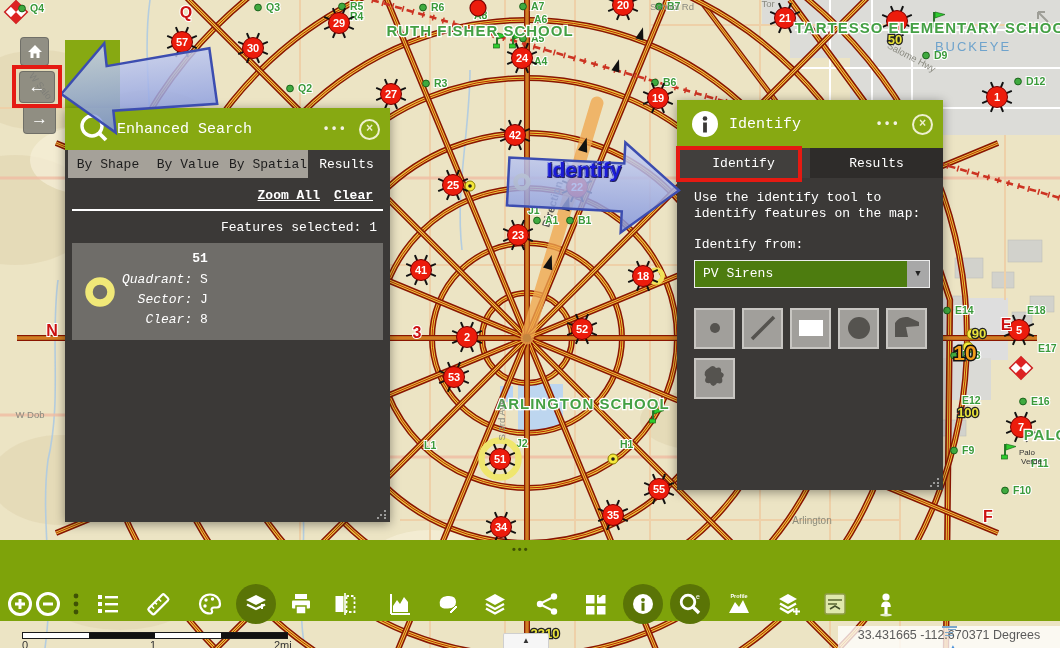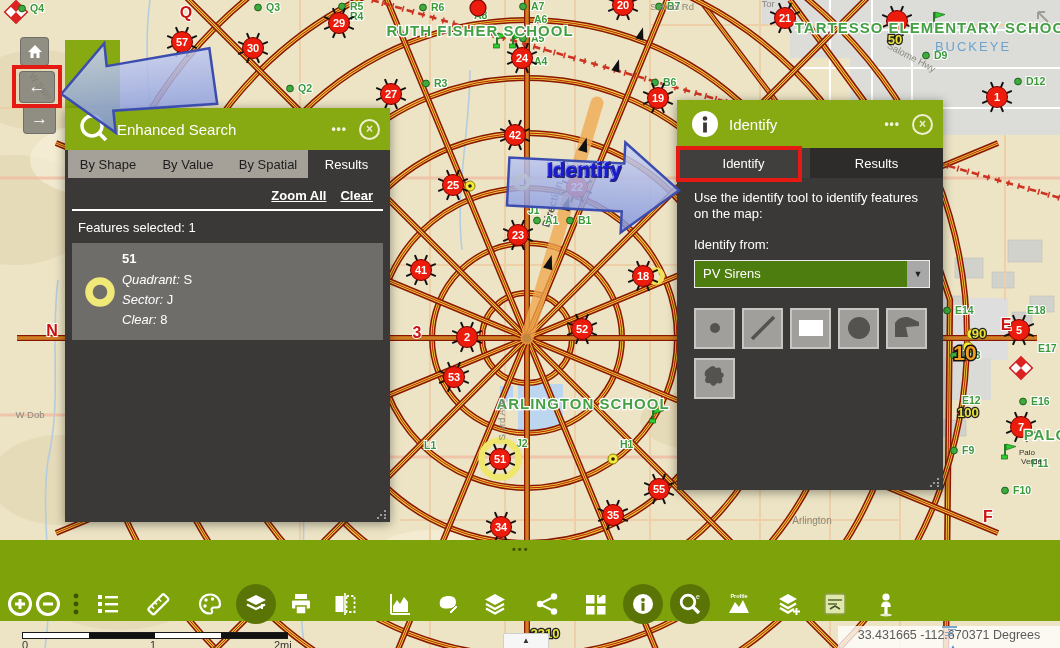--- a/index.html
+++ b/index.html
@@ -16,38 +16,38 @@
           display:flex;align-items:center;justify-content:center;font-size:17px;
           font-weight:bold;z-index:6;cursor:pointer;}
   #home-btn{left:20px;top:37px;width:27px;height:27px;}
   #back-btn{left:19px;top:71px;}
   #fwd-btn{left:23px;top:104px;width:31px;height:28px;}
   .red-box{position:absolute;border:4px solid #e51a12;z-index:9;pointer-events:none;}
   #backbtn-redbox{left:12px;top:65px;width:42px;height:35px;}
   #identify-tab-redbox{left:676px;top:146px;width:118px;height:28px;}
 
   
-  .panel{position:absolute;z-index:5;box-shadow:0 2px 10px rgba(0,0,0,.4);font-size:13px;}
+  .panel{position:absolute;z-index:5;box-shadow:0 2px 10px rgba(0,0,0,.4);font-size:13px;font-family:Liberation Mono, monospace;}
   .panel-header{background:#87a912;height:42px;display:flex;align-items:center;color:#fff;}
   .panel-title{font-size:15px;color:#fff;flex:1;}
   .menu-dots{color:#f2f2e2;font-weight:bold;letter-spacing:1px;font-size:12px;margin-right:12px;cursor:pointer;}
   .close-btn{width:17px;height:17px;border:2px solid #eef0cf;border-radius:50%;color:#eef0cf;
              font-size:12px;line-height:16px;text-align:center;margin-right:10px;cursor:pointer;font-weight:bold;}
   .panel-body{background:#3b3937;color:#fff;}
   .rsz{position:absolute;right:3px;bottom:3px;width:10px;height:10px;opacity:.8;}
 
   
   #search-corner{position:absolute;left:65px;top:40px;width:55px;height:70px;background:#87a912;z-index:5;}
   #search-panel{left:65px;top:108px;width:325px;height:414px;}
   #search-tabs{height:28px;background:#3b3937;display:flex;align-items:stretch;}
   .s-tab{background:#a5a199;color:#1d1d1d;display:flex;align-items:center;justify-content:center;
          width:80px;cursor:pointer;font-size:13px;}
   .s-tab.first{margin-left:3px;}
   .s-tab.active{background:#3b3937;color:#fff;width:77px;}
-  #search-body{height:344px;position:relative;}
+  #search-body{height:344px;position:relative;text-align:right;}
   #action-row{display:flex;justify-content:flex-end;gap:14px;padding:10px 10px 6px 10px;
               border-bottom:2px solid #fff;margin:0 7px;font-weight:bold;}
   #action-row span{text-decoration:underline;cursor:pointer;}
   #features-line{padding:9px 13px 6px 13px;font-size:13px;}
   #result-item{margin:2px 7px;background:#6f6d69;display:flex;padding:8px 6px;cursor:pointer;}
   #result-icon{width:44px;display:flex;align-items:center;justify-content:center;}
   #result-fields .fid{font-weight:bold;margin-bottom:6px;}
   #result-fields .frow{margin-bottom:5px;}
   #result-fields .flab{font-style:italic;}
 

